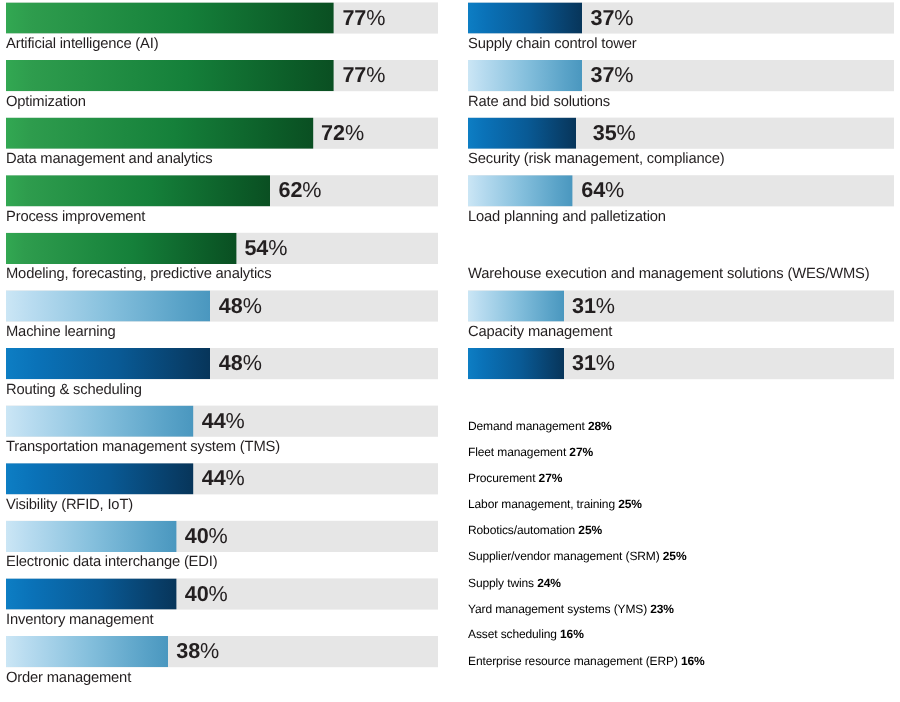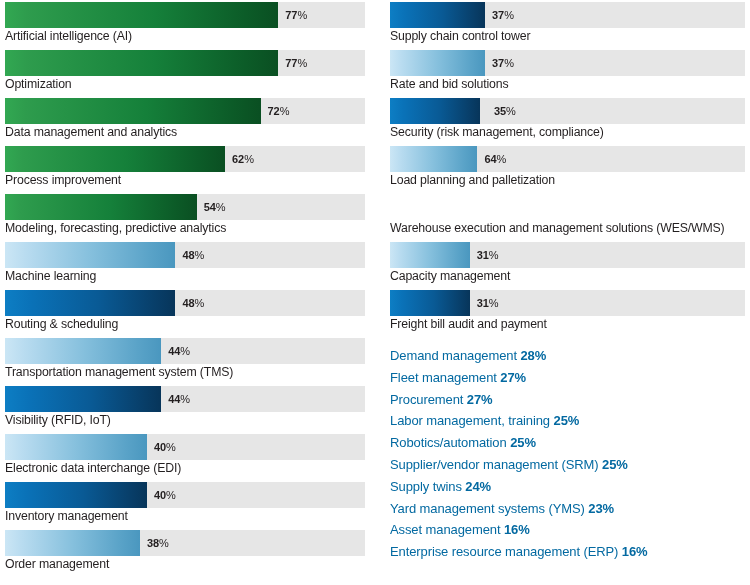--- a/index.html
+++ b/index.html
@@ -44,21 +44,21 @@
     position: absolute;
     left: 0;
     top: 0;
     bottom: 0;
     width: 0;
   }
   .bar-value {
     position: absolute;
     top: 50%;
     transform: translateY(-50%);
-    font-size: 11px;
+    font-size: 18px;
     font-weight: bold;
     color: #231f20;
     white-space: nowrap;
     letter-spacing: -0.1px;
   }
   .bar-value .pct-sign {
     font-weight: normal;
   }
   .bar-label {
     position: absolute;
@@ -80,22 +80,22 @@
   .grad-blue-light {
     background: linear-gradient(to right, #cbe6f5 0%, #b9dcf0 12%, #86c0dd 50%, #5aa3c8 85%, #4a97bf 100%);
   }
 
   
   .text-list {
     position: absolute;
     left: 390px;
   }
   .text-list-item {
-    font-size: 13px;
-    color: #0369a1;
+    font-size: 10px;
+    color: #000000;
     line-height: 21.8px;
     white-space: nowrap;
     letter-spacing: -0.1px;
   }
   .text-list-item .tl-value {
     font-weight: bold;
   }
 </style>
 </head>
 <body>
@@ -226,31 +226,30 @@
           <div class="bar-fill grad-blue-light" style="width: 79.67px;"></div>
           <div class="bar-value" style="left: 86.67px;"><span>31</span><span class="pct-sign">%</span></div>
         </div>
         <div class="bar-label">Capacity management</div>
       </div>
       <div class="bar-row">
         <div class="bar-track">
           <div class="bar-fill grad-blue-dark" style="width: 79.67px;"></div>
           <div class="bar-value" style="left: 86.67px;"><span>31</span><span class="pct-sign">%</span></div>
         </div>
-        <div class="bar-label">Freight bill audit and payment</div>
       </div>
     </div>
 
   <div class="text-list" id="text-list" style="top:345px;">
       <div class="text-list-item"><span class="tl-label">Demand management </span><span class="tl-value">28%</span></div>
       <div class="text-list-item"><span class="tl-label">Fleet management </span><span class="tl-value">27%</span></div>
       <div class="text-list-item"><span class="tl-label">Procurement </span><span class="tl-value">27%</span></div>
       <div class="text-list-item"><span class="tl-label">Labor management, training </span><span class="tl-value">25%</span></div>
       <div class="text-list-item"><span class="tl-label">Robotics/automation </span><span class="tl-value">25%</span></div>
       <div class="text-list-item"><span class="tl-label">Supplier/vendor management (SRM) </span><span class="tl-value">25%</span></div>
       <div class="text-list-item"><span class="tl-label">Supply twins </span><span class="tl-value">24%</span></div>
       <div class="text-list-item"><span class="tl-label">Yard management systems (YMS) </span><span class="tl-value">23%</span></div>
-      <div class="text-list-item"><span class="tl-label">Asset management </span><span class="tl-value">16%</span></div>
+      <div class="text-list-item"><span class="tl-label">Asset scheduling </span><span class="tl-value">16%</span></div>
       <div class="text-list-item"><span class="tl-label">Enterprise resource management (ERP) </span><span class="tl-value">16%</span></div>
       <div class="text-list-item"></div>
     </div>
 
 </div>
 
 </body></html>

